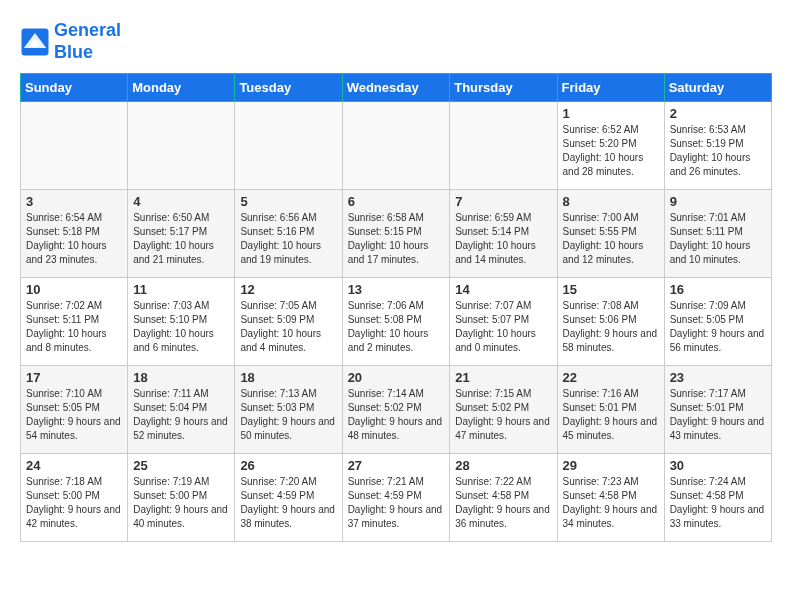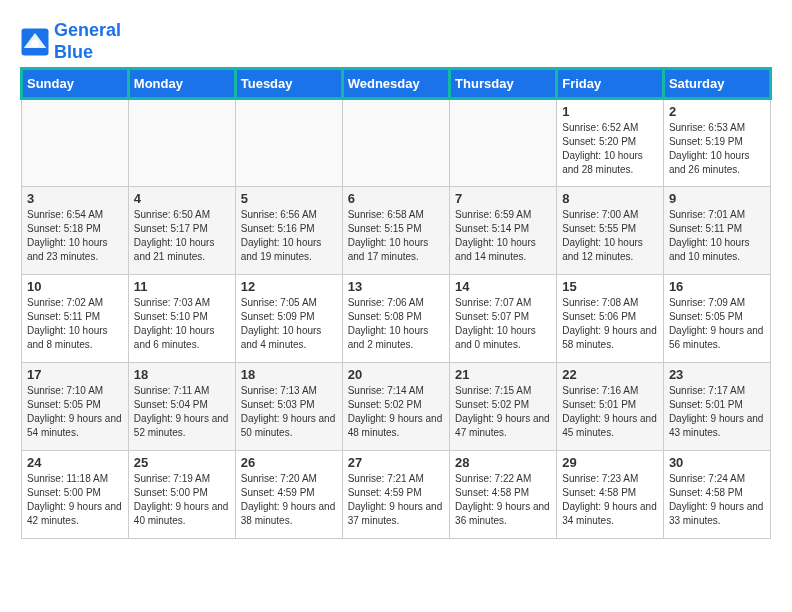--- a/index.html
+++ b/index.html
@@ -7,21 +7,21 @@
       font-family: Arial, sans-serif;
       background: #fff;
       width: 792px;
       min-height: 612px;
       padding: 20px;
     }
     .header {
       display: flex;
       justify-content: space-between;
       align-items: flex-start;
-      margin-bottom: 4px;
+      margin-bottom: 10px;
     }
     .logo {
       display: flex;
       align-items: center;
     }
     .logo-text {
       font-size: 18px;
       font-weight: bold;
       color: #333;
       line-height: 1.2;
@@ -50,21 +50,21 @@
       width: 100%;
       border-collapse: collapse;
     }
     th {
       background-color: #1a73e8;
       color: #fff;
       font-size: 13px;
       font-weight: bold;
       padding: 6px 4px;
       text-align: left;
-      border: 3px solid #14b8a6;
+      border: 1px solid #14b8a6;
     }
     td {
       border: 1px solid #ccc;
       vertical-align: top;
       padding: 4px 5px;
       width: 108px;
       height: 88px;
       font-size: 10.5px;
       color: #333;
       background: #fff;
@@ -267,21 +267,21 @@
         <td>
           <span class="day-num">23</span>
           <div class="day-info">Sunrise: 7:17 AM
 Sunset: 5:01 PM
 Daylight: 9 hours and 43 minutes.</div>
         </td>
       </tr>
       <tr>
         <td>
           <span class="day-num">24</span>
-          <div class="day-info">Sunrise: 11:18 AM
+          <div class="day-info">Sunrise: 7:18 AM
 Sunset: 5:00 PM
 Daylight: 9 hours and 42 minutes.</div>
         </td>
         <td>
           <span class="day-num">25</span>
           <div class="day-info">Sunrise: 7:19 AM
 Sunset: 5:00 PM
 Daylight: 9 hours and 40 minutes.</div>
         </td>
         <td>

